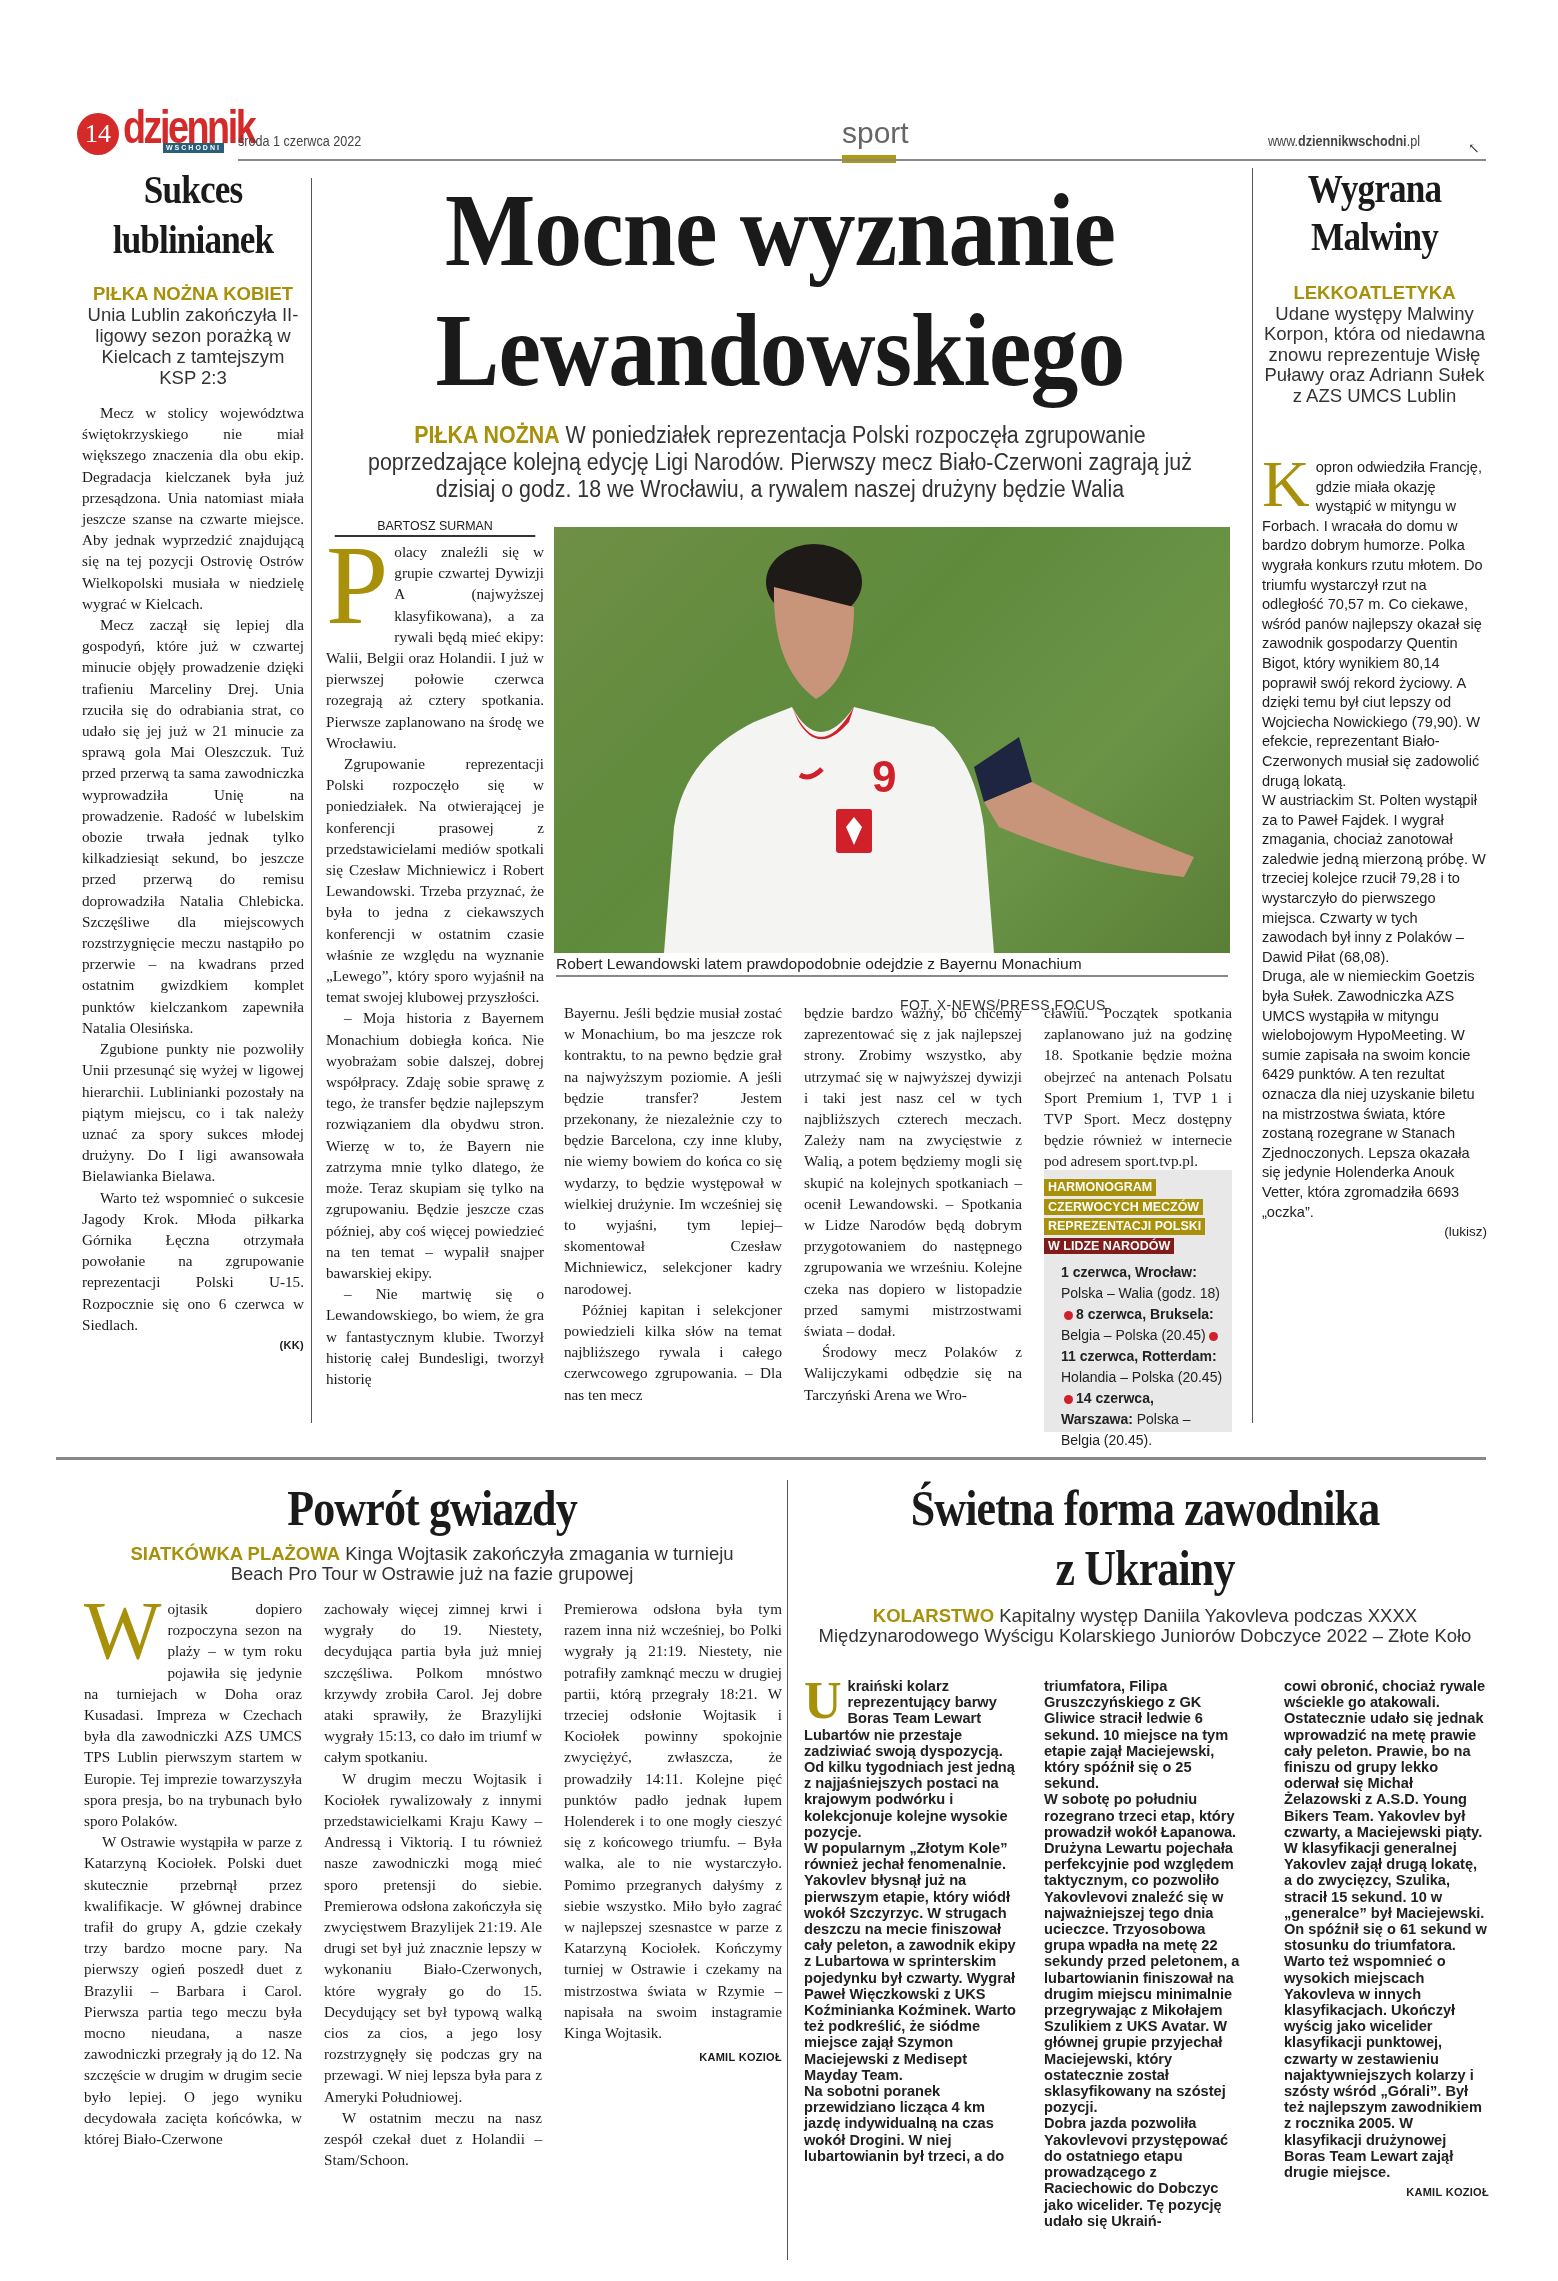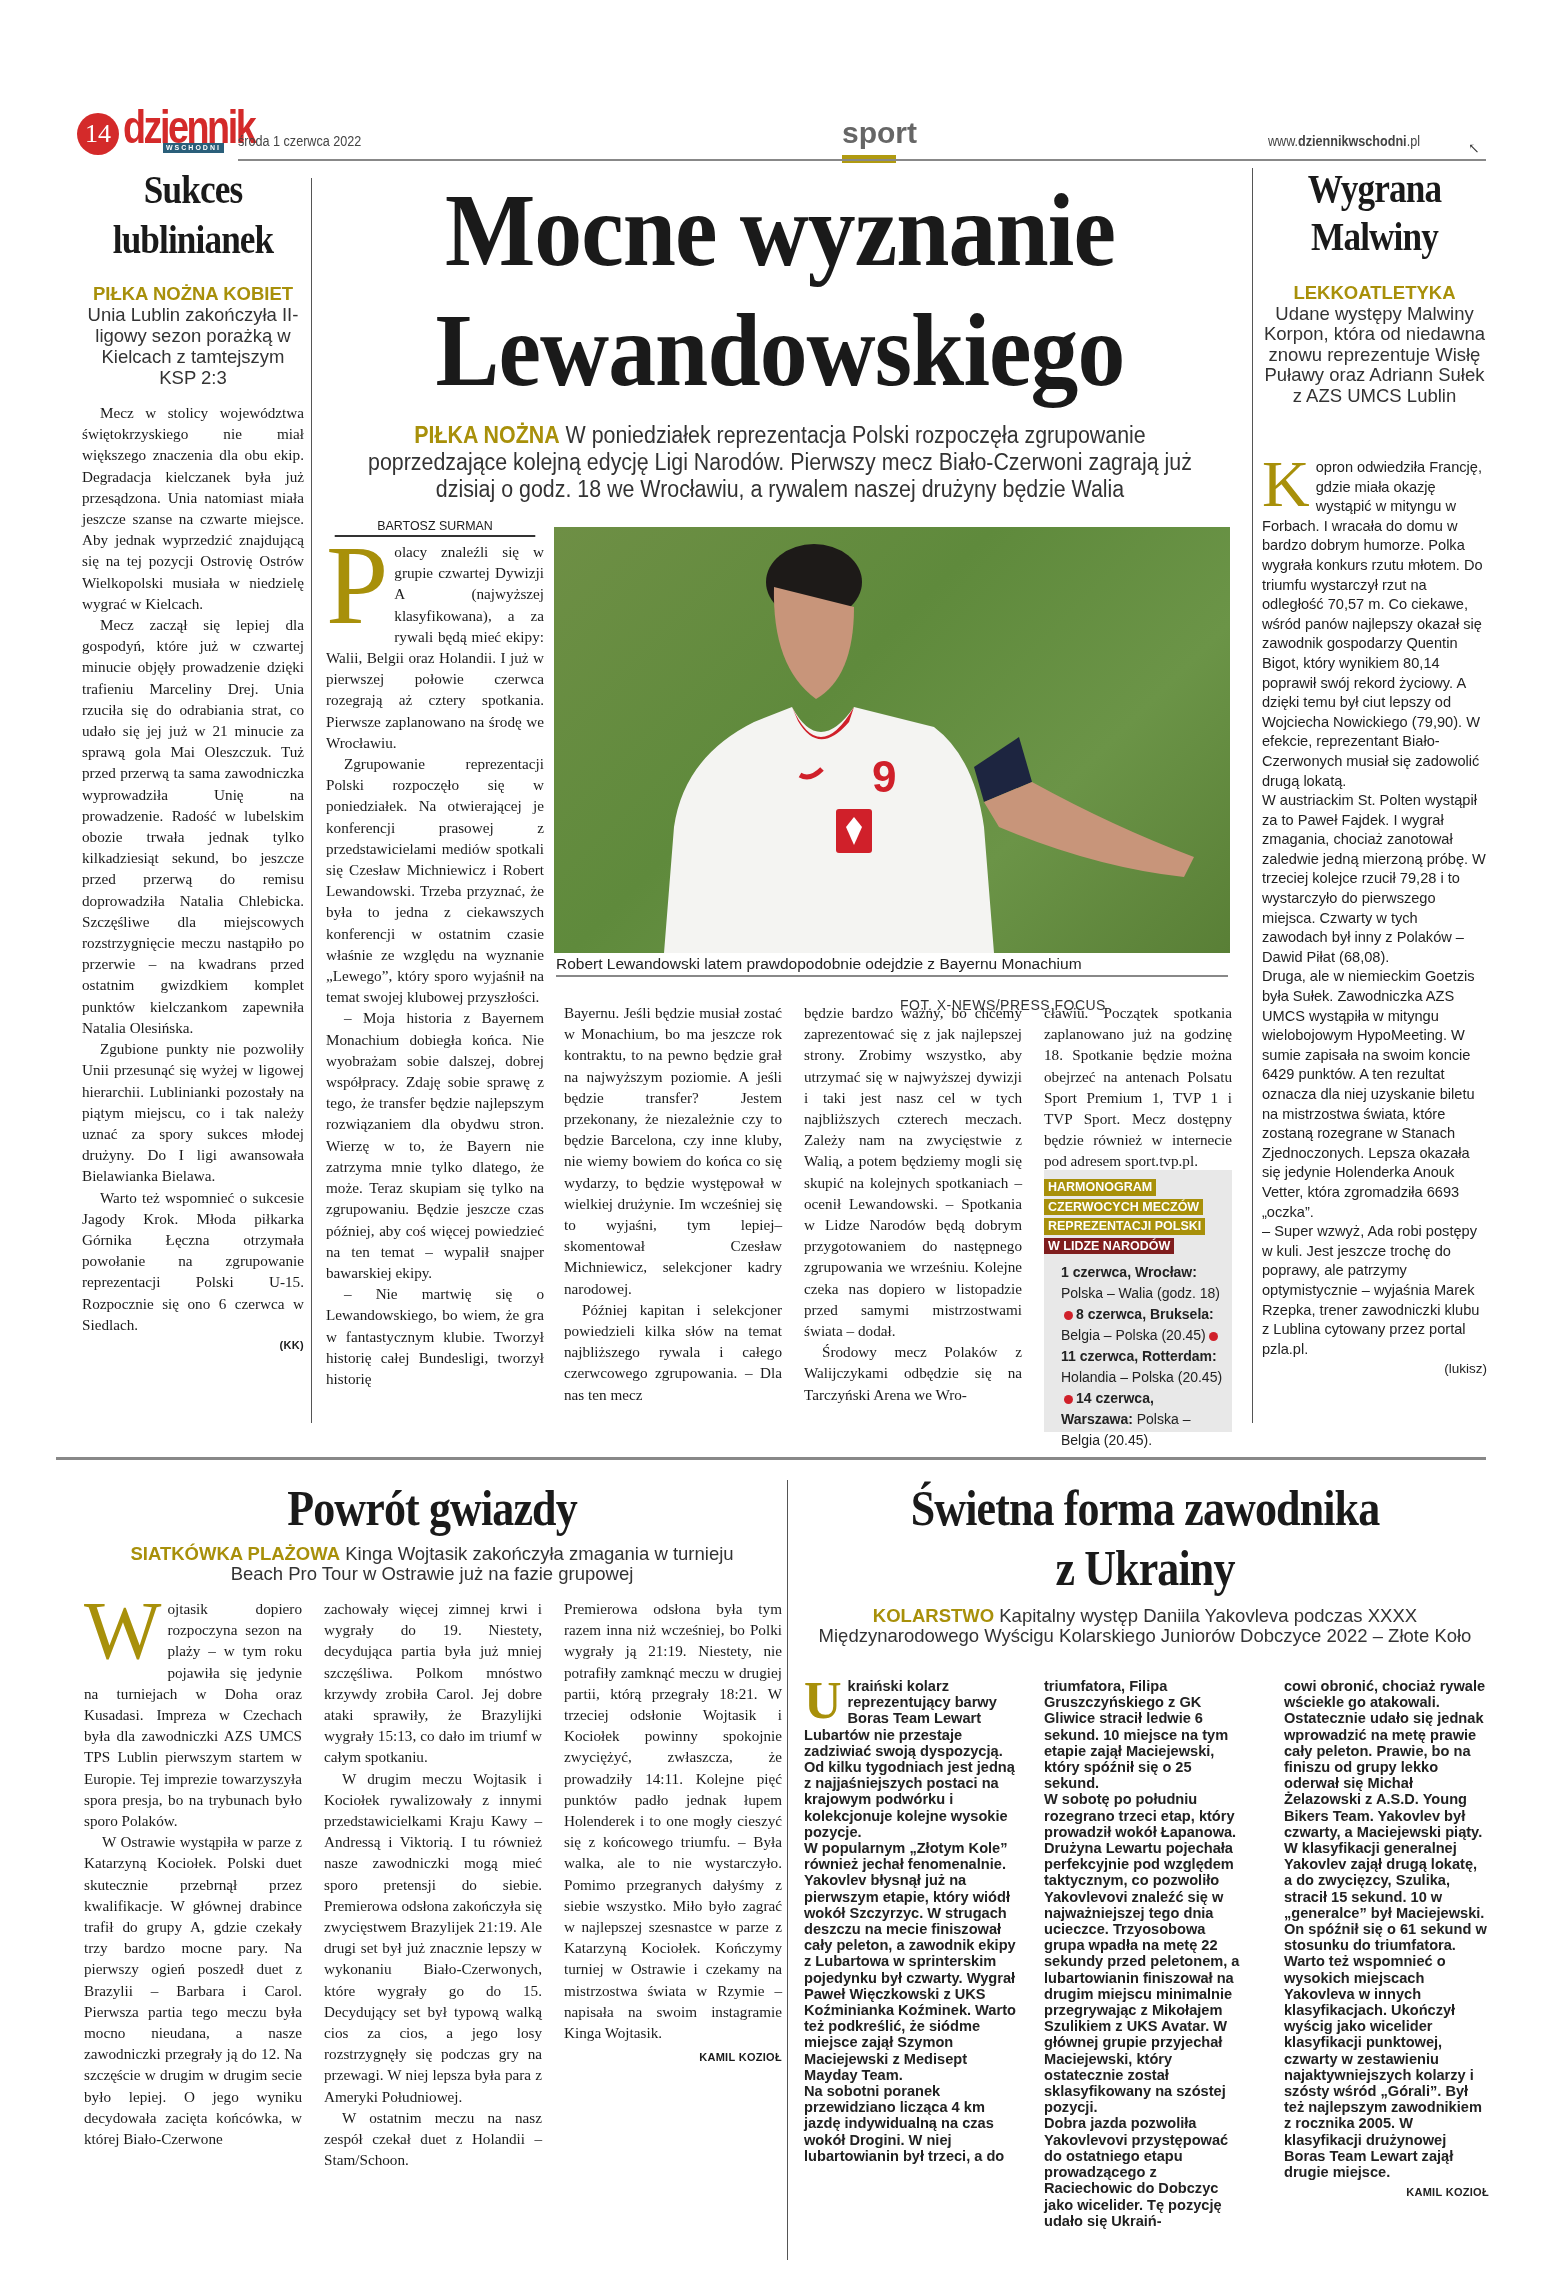--- a/index.html
+++ b/index.html
@@ -29,21 +29,21 @@
   <div class="abs" style="left:77px;top:113px;width:42px;height:42px;border-radius:50%;background:#d42a2a;color:#fff;display:flex;align-items:center;justify-content:center;font-family:'Liberation Serif',serif;font-size:26px;">
     <span>14</span>
   </div>
   <div class="abs" style="left:123px;top:104px;font-family:'Liberation Sans',sans-serif;font-weight:bold;font-size:46px;color:#d42a2a;letter-spacing:-3px;transform:scaleX(0.82);transform-origin:left;line-height:46px;">
     <span>dziennik</span>
   </div>
   <div class="abs" style="left:163px;top:143px;background:#2a5f7a;color:#fff;font-family:'Liberation Sans',sans-serif;font-size:7px;font-weight:bold;letter-spacing:2px;padding:1px 3px;line-height:8px;">
     <span>WSCHODNI</span>
   </div>
   <div class="abs sans" style="left:238px;top:133px;font-size:14px;color:#444;transform:scaleX(0.9);transform-origin:left;">środa 1 czerwca 2022</div>
-  <div class="abs sans" style="left:842px;top:116px;font-size:30px;color:#666;font-weight:bold;">sport</div>
+  <div class="abs sans" style="left:842px;top:116px;font-size:30px;color:#666;font-weight:normal;">sport</div>
   <div class="abs" style="left:842px;top:155px;width:54px;height:8px;background:#b09a10;"></div>
   <div class="abs" style="left:238px;top:159px;width:1248px;height:2px;background:#888;"></div>
   <a class="abs sans" style="left:1268px;top:133px;font-size:14px;color:#444;text-decoration:none;transform:scaleX(0.9);transform-origin:left;">
     <span>www.</span><b>dziennikwschodni</b><span>.pl</span>
   </a>
   <span class="abs" style="left:1468px;top:140px;font-size:14px;color:#333;">↖</span>
 </div>
 
 <div class="vrule" style="left:311px;top:178px;height:1245px;"></div>
 <div class="abs" style="left:82px;top:165px;width:222px;">
@@ -127,21 +127,20 @@
 <div class="abs" style="left:1262px;top:165px;width:225px;">
   <div class="headline" style="font-size:40px;line-height:48px;transform:scaleX(0.88);">Wygrana Malwiny</div>
   <div class="lead" style="margin-top:22px;font-size:18.5px;line-height:20.5px;">
     <div class="kicker">LEKKOATLETYKA</div>
     <div>Udane występy Malwiny Korpon, która od niedawna znowu reprezentuje Wisłę Puławy oraz Adriann Sułek z AZS UMCS Lublin</div>
   </div>
   <div class="sans-text" style="margin-top:52px;">
     <p><span class="dropcap" style="font-size:66px;">K</span><span>opron odwiedziła Francję, gdzie miała okazję wystąpić w mityngu w Forbach. I wracała do domu w bardzo dobrym humorze. Polka wygrała konkurs rzutu młotem. Do triumfu wystarczył rzut na odległość 70,57 m. Co ciekawe, wśród panów najlepszy okazał się zawodnik gospodarzy Quentin Bigot, który wynikiem 80,14 poprawił swój rekord życiowy. A dzięki temu był ciut lepszy od Wojciecha Nowickiego (79,90). W efekcie, reprezentant Biało-Czerwonych musiał się zadowolić drugą lokatą.</span></p>
     <p>W austriackim St. Polten wystąpił za to Paweł Fajdek. I wygrał zmagania, chociaż zanotował zaledwie jedną mierzoną próbę. W trzeciej kolejce rzucił 79,28 i to wystarczyło do pierwszego miejsca. Czwarty w tych zawodach był inny z Polaków – Dawid Piłat (68,08).</p>
     <p>Druga, ale w niemieckim Goetzis była Sułek. Zawodniczka AZS UMCS wystąpiła w mityngu wielobojowym HypoMeeting. W sumie zapisała na swoim koncie 6429 punktów. A ten rezultat oznacza dla niej uzyskanie biletu na mistrzostwa świata, które zostaną rozegrane w Stanach Zjednoczonych. Lepsza okazała się jedynie Holenderka Anouk Vetter, która zgromadziła 6693 „oczka”.</p>
-    <p>– Super wzwyż, Ada robi postępy w kuli. Jest jeszcze trochę do poprawy, ale patrzymy optymistycznie – wyjaśnia Marek Rzepka, trener zawodniczki klubu z Lublina cytowany przez portal pzla.pl.</p>
     <div style="text-align:right;font-size:13.5px;">(lukisz)</div>
   </div>
 </div>
 
 <div class="hrule" style="left:56px;top:1457px;width:1430px;"></div>
 
 <div class="abs" style="left:82px;top:1478px;width:700px;">
   <div class="headline" style="font-size:50px;line-height:60px;transform:scaleX(0.88);">Powrót gwiazdy</div>
   <div class="lead" style="margin-top:6px;font-size:18.5px;line-height:20px;padding:0 30px;">
     <span class="kicker">SIATKÓWKA PLAŻOWA</span> <span>Kinga Wojtasik zakończyła zmagania w turnieju Beach Pro Tour w Ostrawie już na fazie grupowej</span>

